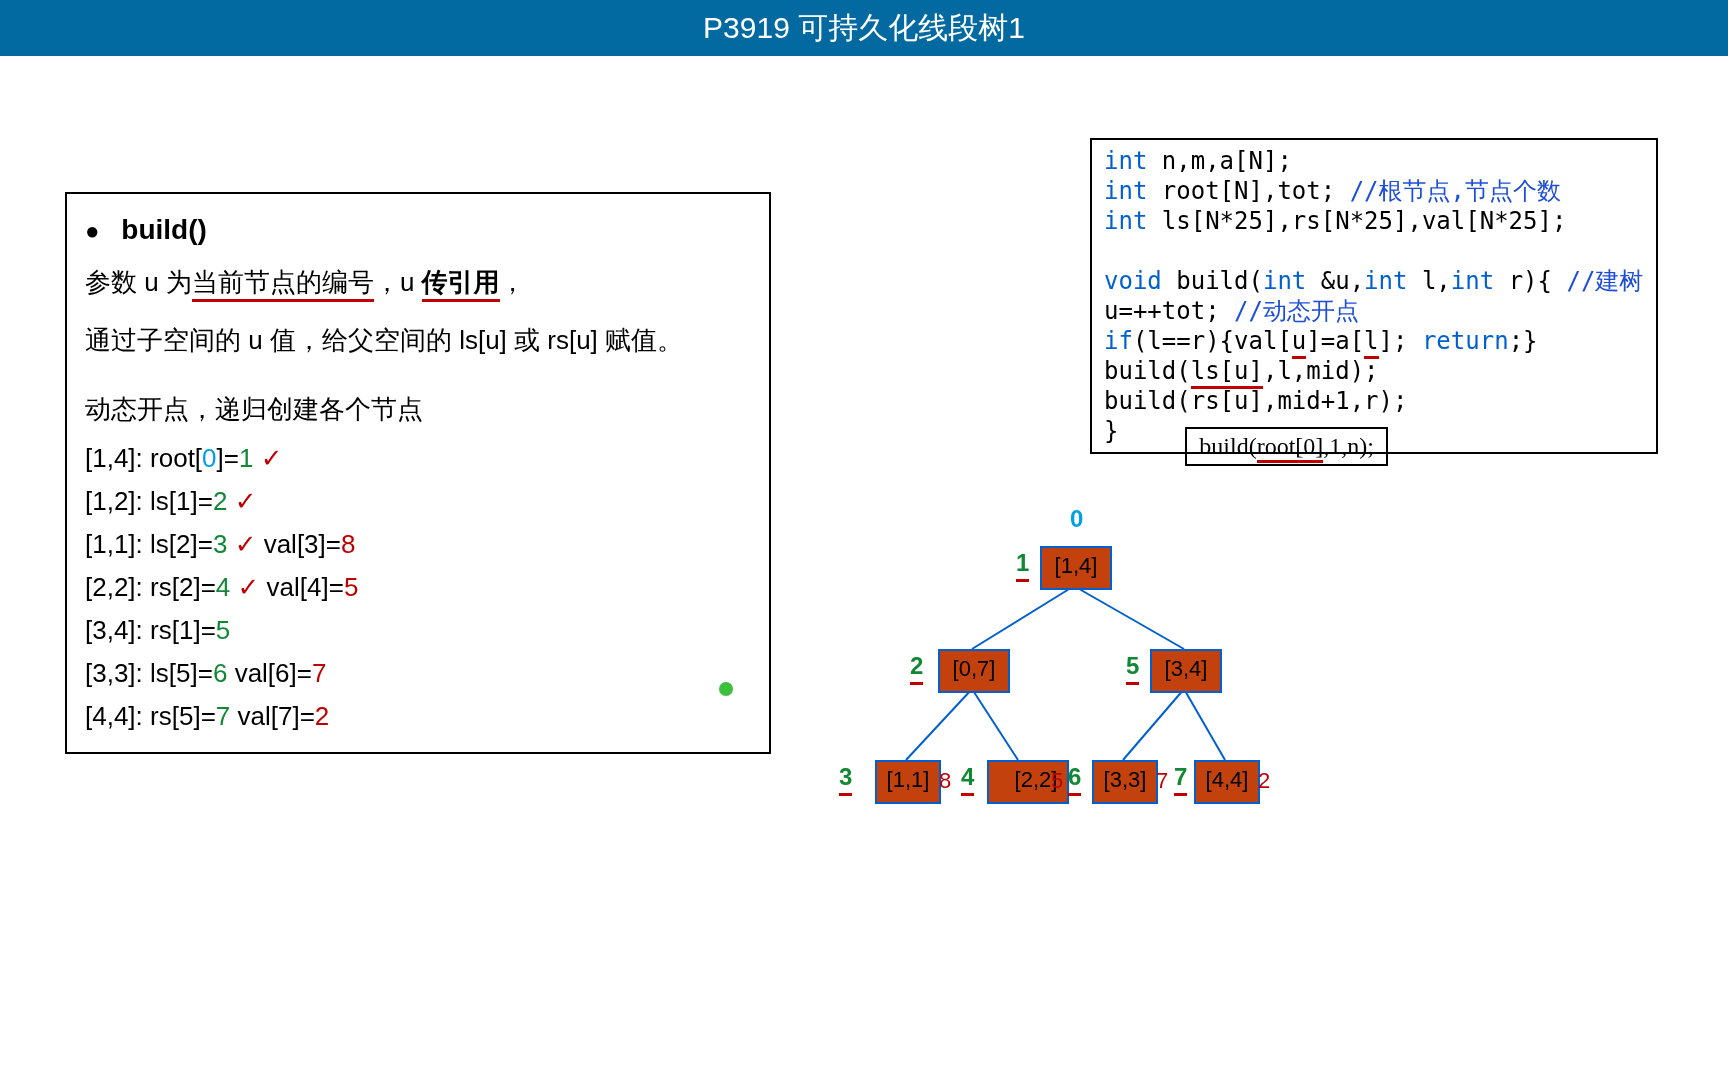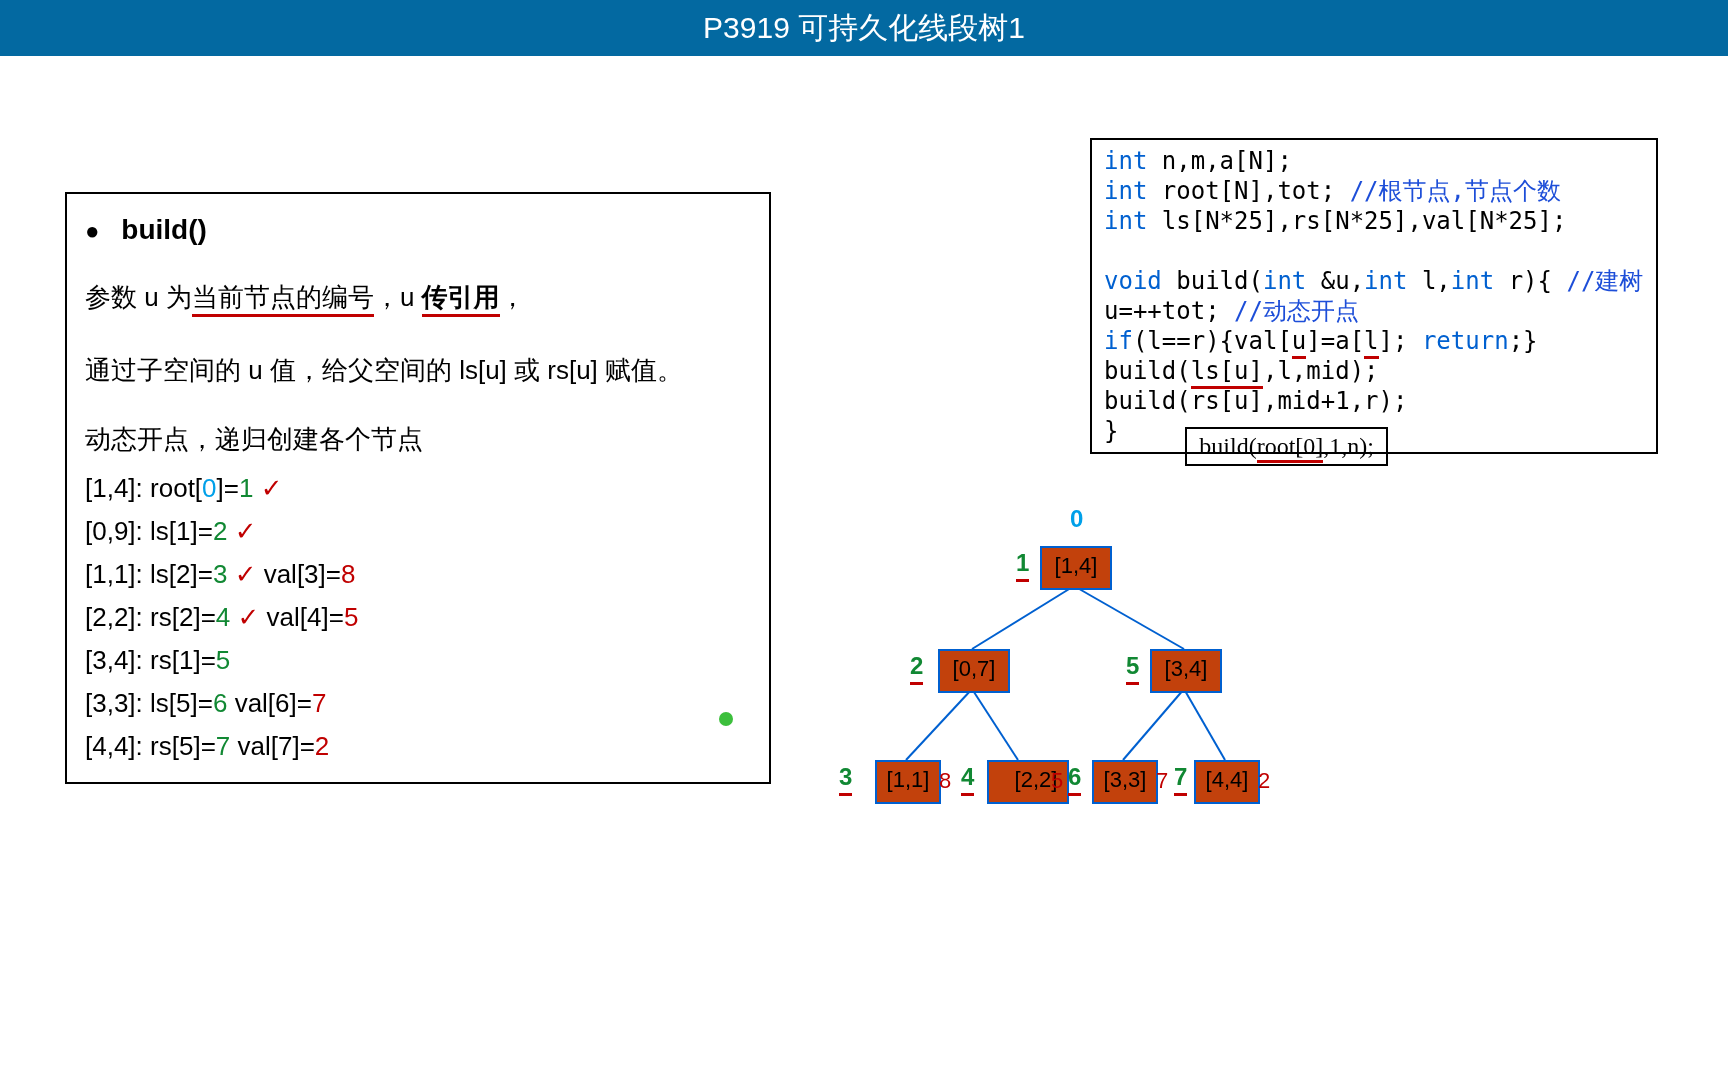--- a/index.html
+++ b/index.html
@@ -1,21 +1,21 @@
 <!DOCTYPE html>
 <html><head>
 <meta charset="utf-8">
 <style>
   html,body{margin:0;padding:0;width:1728px;height:1080px;background:#fff;font-family:"Microsoft YaHei",Arial,sans-serif;color:#000;}
   .header{background:#0369a1;color:#fff;height:56px;line-height:56px;text-align:center;font-size:30px;}
   .main{position:relative;width:1728px;height:1024px;}
   .left-panel{position:absolute;left:65px;top:136px;width:666px;border:2px solid #000;padding:20px 18px 20px 18px;}
   .left-panel .title{font-size:28px;font-weight:bold;}
   .left-panel .title::before{content:"●";font-size:24px;margin-right:14px;}
-  .left-panel .p{font-size:26px;margin-top:31px;line-height:1.6;}
+  .left-panel .p{font-size:26px;margin-top:16px;line-height:1.6;}
   .step{font-size:26px;margin-top:12px;}
   .step .rng{color:#000;}
   .step .idx{color:#00a0e9;}
   .step .val{color:#118833;}
   .step .red{color:#c00000;}
   .ul-red{border-bottom:3px solid #c00000;padding-bottom:2px;}
   .check{color:#c00000;font-family:sans-serif;}
   .dot-green{position:absolute;right:36px;bottom:56px;width:14px;height:14px;background:#3cbf3c;border-radius:50%;}
   .code-box{position:absolute;right:70px;top:82px;width:542px;border:2px solid #000;padding:6px 10px 6px 12px;font-family:Consolas,monospace;font-size:24px;line-height:1.25;}
   .kw{color:#0060d0;}
@@ -44,21 +44,21 @@
     <div class="title">
       <span>build()</span>
     </div>
     <div class="p">
       <span>参数 u 为</span><span class="ul-red">当前节点的编号</span><span>，u </span><b><span class="ul-red">传引用</span></b><span>，</span>
     </div>
     <div class="p">通过子空间的 u 值，给父空间的 ls[u] 或 rs[u] 赋值。</div>
     <div class="p" style="margin-top:28px">动态开点，递归创建各个节点</div>
     <div id="steps">
         <div class="step"><span class="rng">[1,4]:</span> <span>root[</span><span class="idx">0</span><span>]=</span><span class="val">1</span> <span class="check">✓</span></div>
-        <div class="step"><span class="rng">[0,9]:</span> <span>ls[1]=</span><span class="val">2</span> <span class="check">✓</span></div>
+        <div class="step"><span class="rng">[1,2]:</span> <span>ls[1]=</span><span class="val">2</span> <span class="check">✓</span></div>
         <div class="step"><span class="rng">[1,1]:</span> <span>ls[2]=</span><span class="val">3</span> <span class="check">✓</span><span>  val[3]=</span><span class="red">8</span></div>
         <div class="step"><span class="rng">[2,2]:</span> <span>rs[2]=</span><span class="val">4</span> <span class="check">✓</span><span>  val[4]=</span><span class="red">5</span></div>
         <div class="step"><span class="rng">[3,4]:</span> <span>rs[1]=</span><span class="val">5</span></div>
         <div class="step"><span class="rng">[3,3]:</span> <span>ls[5]=</span><span class="val">6</span><span>   val[6]=</span><span class="red">7</span></div>
         <div class="step"><span class="rng">[4,4]:</span> <span>rs[5]=</span><span class="val">7</span><span>   val[7]=</span><span class="red">2</span></div>
       </div>
     <div class="dot-green"></div>
   </div>
 
   <div class="code-box">

